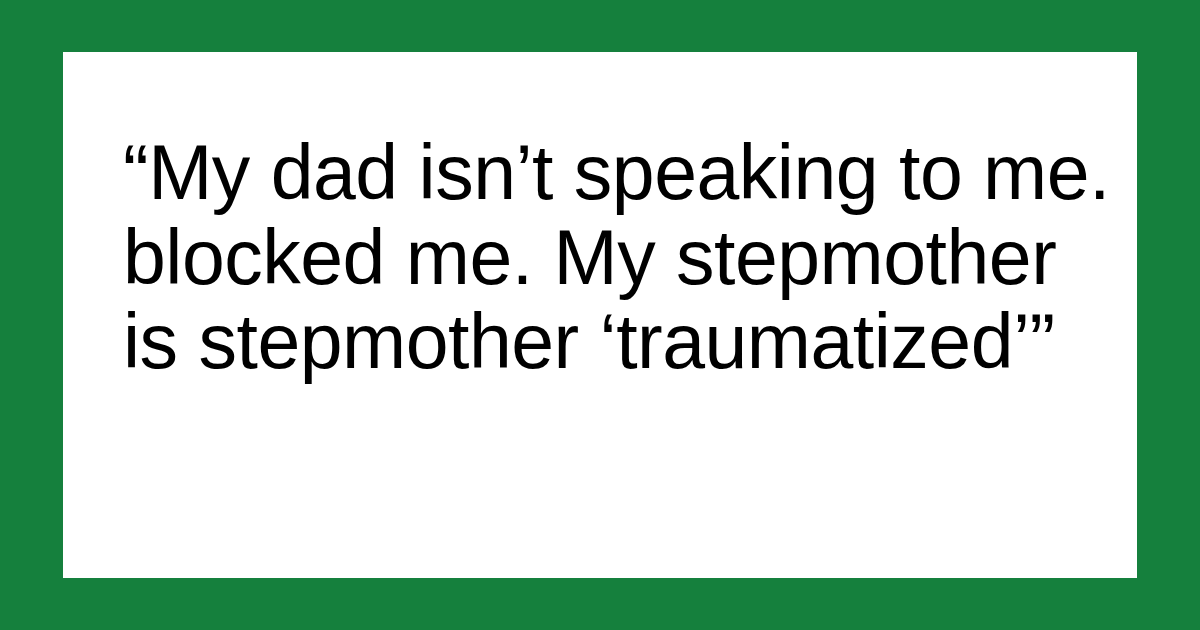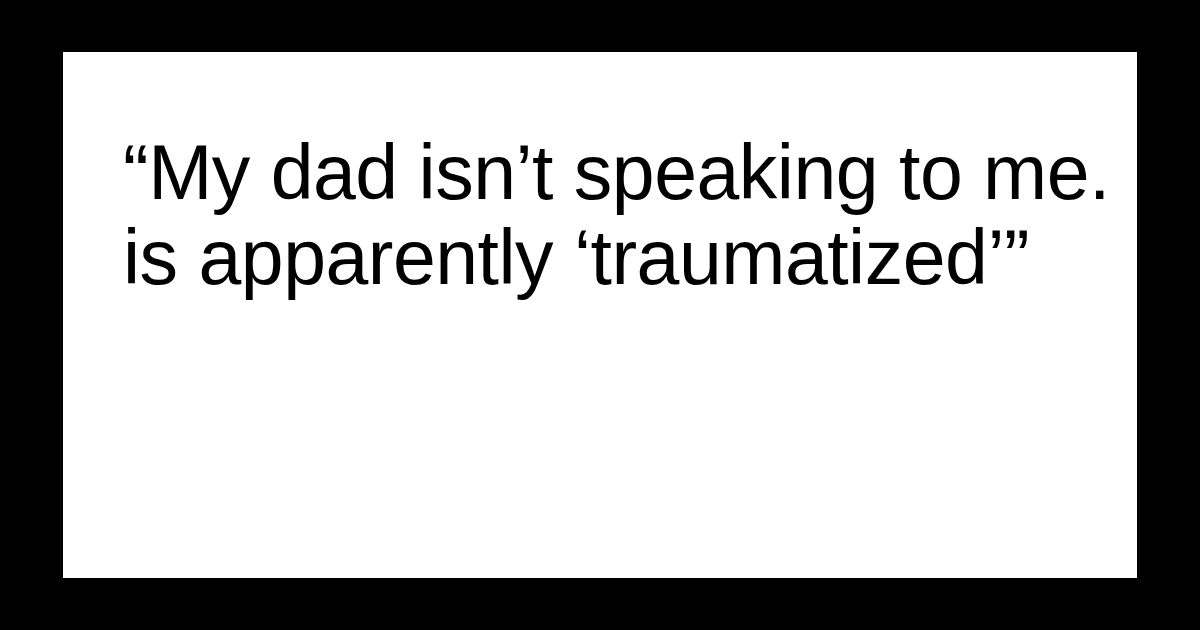--- a/index.html
+++ b/index.html
@@ -12,21 +12,21 @@
     height: 630px;
     overflow: hidden;
     font-family: "Liberation Sans", sans-serif;
   }
 
   #quote-card-canvas {
     position: relative;
     width: 1200px;
     height: 630px;
     box-sizing: border-box;
-    background: #000000;
+    background: #15803d;
     display: block;
   }
 
   #quote-card {
     position: absolute;
     left: 63px;
     top: 52px;
     width: 1074px;
     height: 526px;
     background: #ffffff;
@@ -54,18 +54,19 @@
 </style>
 </head>
 <body>
 
 <div id="quote-card-canvas">
 
   <div id="quote-card">
 
     <div id="quote-text-block">
       <span class="quote-line">“My dad isn’t speaking to me.</span>
-      <span class="quote-line">is apparently ‘traumatized’”</span>
+      <span class="quote-line">blocked me. My stepmother</span>
+      <span class="quote-line">is stepmother ‘traumatized’”</span>
     </div>
 
   </div>
 
 </div>
 
 </body></html>

